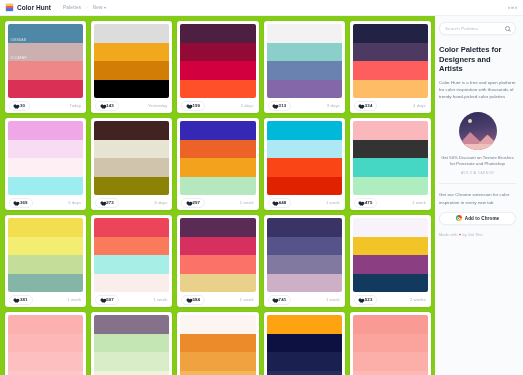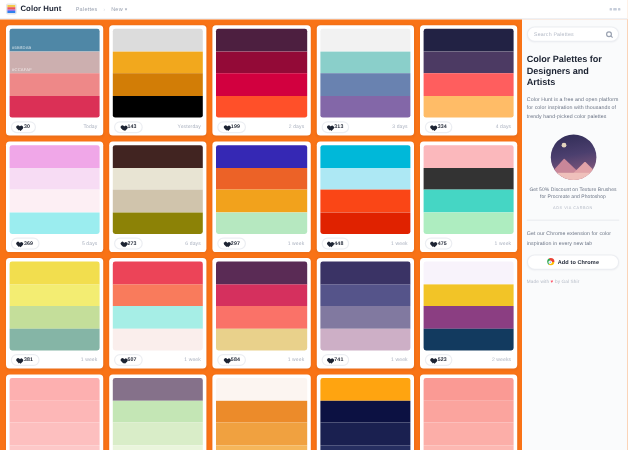--- a/index.html
+++ b/index.html
@@ -57,21 +57,21 @@
   .header-right {
     position: absolute;
     right: 6px; top: 50%;
     transform: translateY(-50%);
     display: flex;
     gap: 1px;
   }
   .hr-dot { width: 2.5px; height: 2.5px; background: #c6cdda; border-radius: 0.5px; }
 
   
-  .body-wrap { display: flex; height: 359px; background: #f97316; }
+  .body-wrap { display: flex; height: 359px; background: #84cc16; }
   .grid-area {
     flex: 1;
     padding: 5px 4px 0 5px;
     overflow: hidden;
   }
   .grid {
     display: grid;
     grid-template-columns: repeat(5, 1fr);
     gap: 5px;
   }

